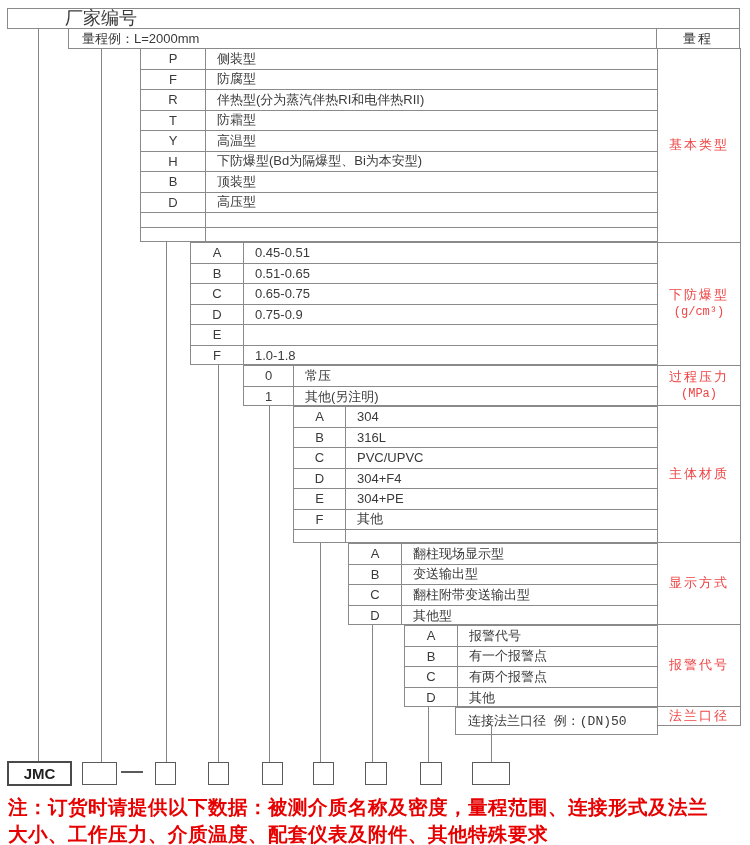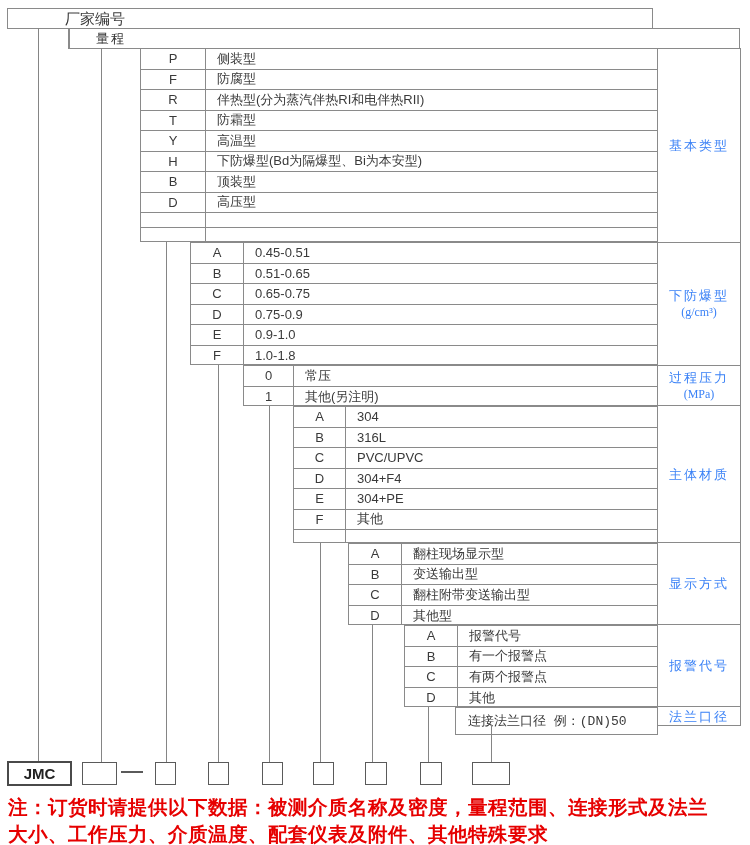--- a/index.html
+++ b/index.html
@@ -1,22 +1,22 @@
 <!DOCTYPE html>
 <html><head>
 <meta charset="utf-8">
 <style>
   html,body{margin:0;padding:0;background:#fff;}
   .canvas{position:relative;width:750px;height:845px;background:#ffffff;
           font-family:"Liberation Sans",sans-serif;color:#3a3a3a;overflow:hidden;}
   .abs{position:absolute;}
 
   
-  .row1{left:7px;top:8px;width:646px;height:21px;border:1px solid #8a8a8a;
-        box-sizing:border-box;font-size:15px;line-height:19px;padding-left:57px;}
+  .row1{left:7px;top:8px;width:733px;height:21px;border:1px solid #8a8a8a;
+        box-sizing:border-box;font-size:18px;line-height:19px;padding-left:57px;}
   .row2{left:68px;top:28px;width:672px;height:21px;border:1px solid #8a8a8a;
         box-sizing:border-box;display:flex;font-size:13px;}
   .row2 .ex{flex:1;padding-left:13px;line-height:19px;}
   .row2 .lbl{width:83px;border-left:1px solid #8a8a8a;box-sizing:border-box;text-align:center;
         line-height:19px;font-family:"Liberation Serif",serif;letter-spacing:2px;color:#333;}
 
   
   .block{position:absolute;border:1px solid #8a8a8a;box-sizing:border-box;background:#fff;overflow:hidden;}
   .trow{display:flex;height:20.5px;border-bottom:1px solid #8a8a8a;box-sizing:border-box;
         font-size:13px;align-items:stretch;}
@@ -28,22 +28,22 @@
   .trow.empty2{height:14px;}
 
   
   .flangerow{position:absolute;border:1px solid #8a8a8a;box-sizing:border-box;display:flex;
         align-items:center;padding-left:12px;font-size:13px;background:#fff;white-space:nowrap;}
 
   
   .labels{left:657px;top:48px;width:84px;height:678px;border:1px solid #8a8a8a;box-sizing:border-box;
         display:flex;flex-direction:column;overflow:hidden;}
   .lcell{border-bottom:1px solid #8a8a8a;box-sizing:border-box;display:flex;flex-direction:column;
-        justify-content:center;align-items:center;font-family:Liberation Serif, serif;
-        font-size:13px;letter-spacing:2px;color:#3b82f6;line-height:17px;text-align:center;}
+        justify-content:center;align-items:center;font-family:Liberation Mono, monospace;
+        font-size:13px;letter-spacing:2px;color:#ef4444;line-height:17px;text-align:center;}
   .lcell:last-child{border-bottom:none;justify-content:flex-end;}
   .lcell .sub{font-size:12px;letter-spacing:0;}
 
   
   .vline{position:absolute;width:1px;background:#858585;}
 
   
   .bbox{position:absolute;top:762px;height:23px;border:1.5px solid #5a5a5a;box-sizing:border-box;background:#fff;}
   .jmcbox{position:absolute;left:7px;top:761px;width:65px;height:25px;border:2px solid #4a4a4a;
         box-sizing:border-box;display:flex;align-items:center;justify-content:center;
@@ -57,20 +57,21 @@
 </head>
 <body>
 
 <div class="canvas">
 
   <div class="abs row1">
     <span>厂家编号</span>
   </div>
 
   <div class="abs row2">
+    <span class="ex">量程例：L=2000mm</span>
     <span class="lbl">量程</span>
   </div>
 
   <div class="block" style="left:140px;top:48px;width:518px;height:194px;">
     <div class="trow">
         <div class="code" style="width:65px">P</div>
         <div class="desc">侧装型</div>
       </div>
     <div class="trow">
         <div class="code" style="width:65px">F</div>
@@ -122,21 +123,20 @@
     <div class="trow">
         <div class="code" style="width:53px">C</div>
         <div class="desc">0.65-0.75</div>
       </div>
     <div class="trow">
         <div class="code" style="width:53px">D</div>
         <div class="desc">0.75-0.9</div>
       </div>
     <div class="trow">
         <div class="code" style="width:53px">E</div>
-        <div class="desc">0.9-1.0</div>
       </div>
     <div class="trow">
         <div class="code" style="width:53px">F</div>
         <div class="desc">1.0-1.8</div>
       </div>
   </div>
 
   <div class="block" style="left:243px;top:365px;width:415px;height:41px;">
     <div class="trow">
         <div class="code" style="width:50px">0</div>

